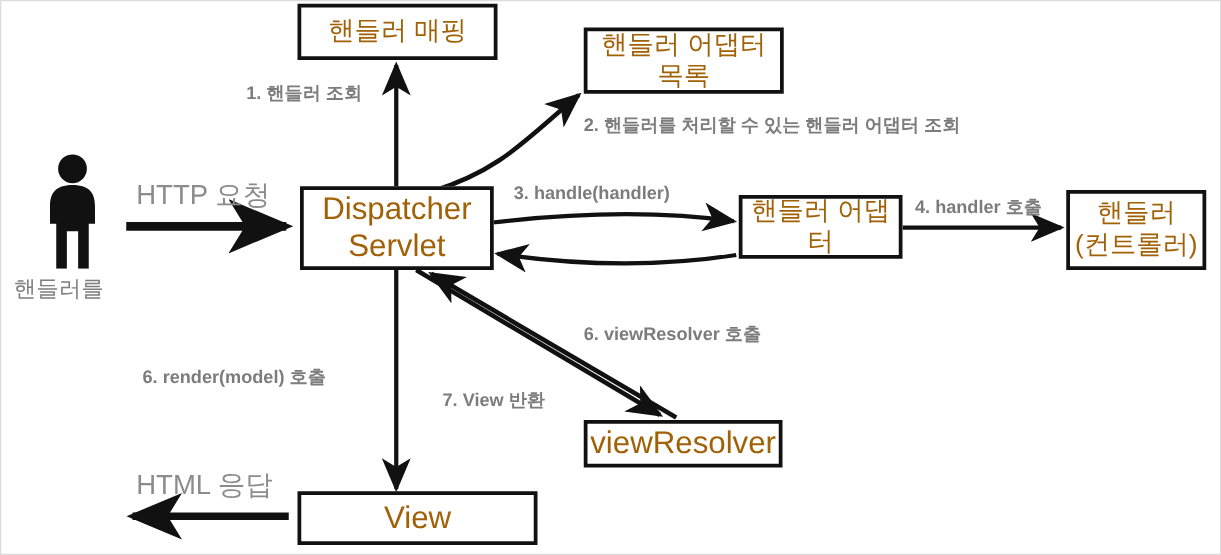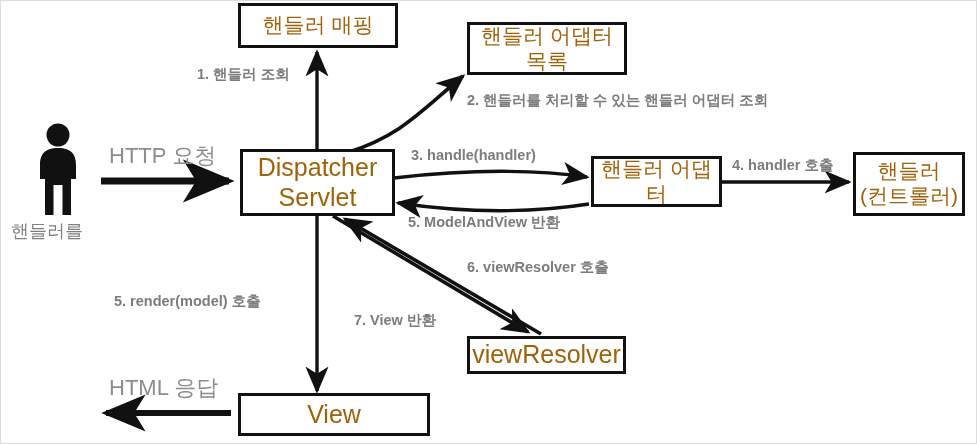--- a/index.html
+++ b/index.html
@@ -153,21 +153,20 @@
   </div>
 
   <div class="label" style="left:196px; top:64px;">1. 핸들러 조회</div>
 
   <div class="label" style="left:466px; top:90px;">2. 핸들러를 처리할 수 있는 핸들러 어댑터 조회</div>
 
   <div class="label" style="left:410px; top:146px;">3. handle(handler)</div>
 
   <div class="label" style="left:731px; top:155px;text-align:right;">4. handler 호출</div>
 
-  <div class="label" style="left:407px; top:212px;">5. ModelAndView 반환</div>
 
   <div class="label" style="left:466px; top:257px;text-align:right;">6. viewResolver 호출</div>
 
   <div class="label" style="left:353px; top:310px;">7. View 반환</div>
 
-  <div class="label" style="left:113px; top:291px;">5. render(model) 호출</div>
+  <div class="label" style="left:113px; top:291px;">6. render(model) 호출</div>
 
 </div>
 
 </body></html>

